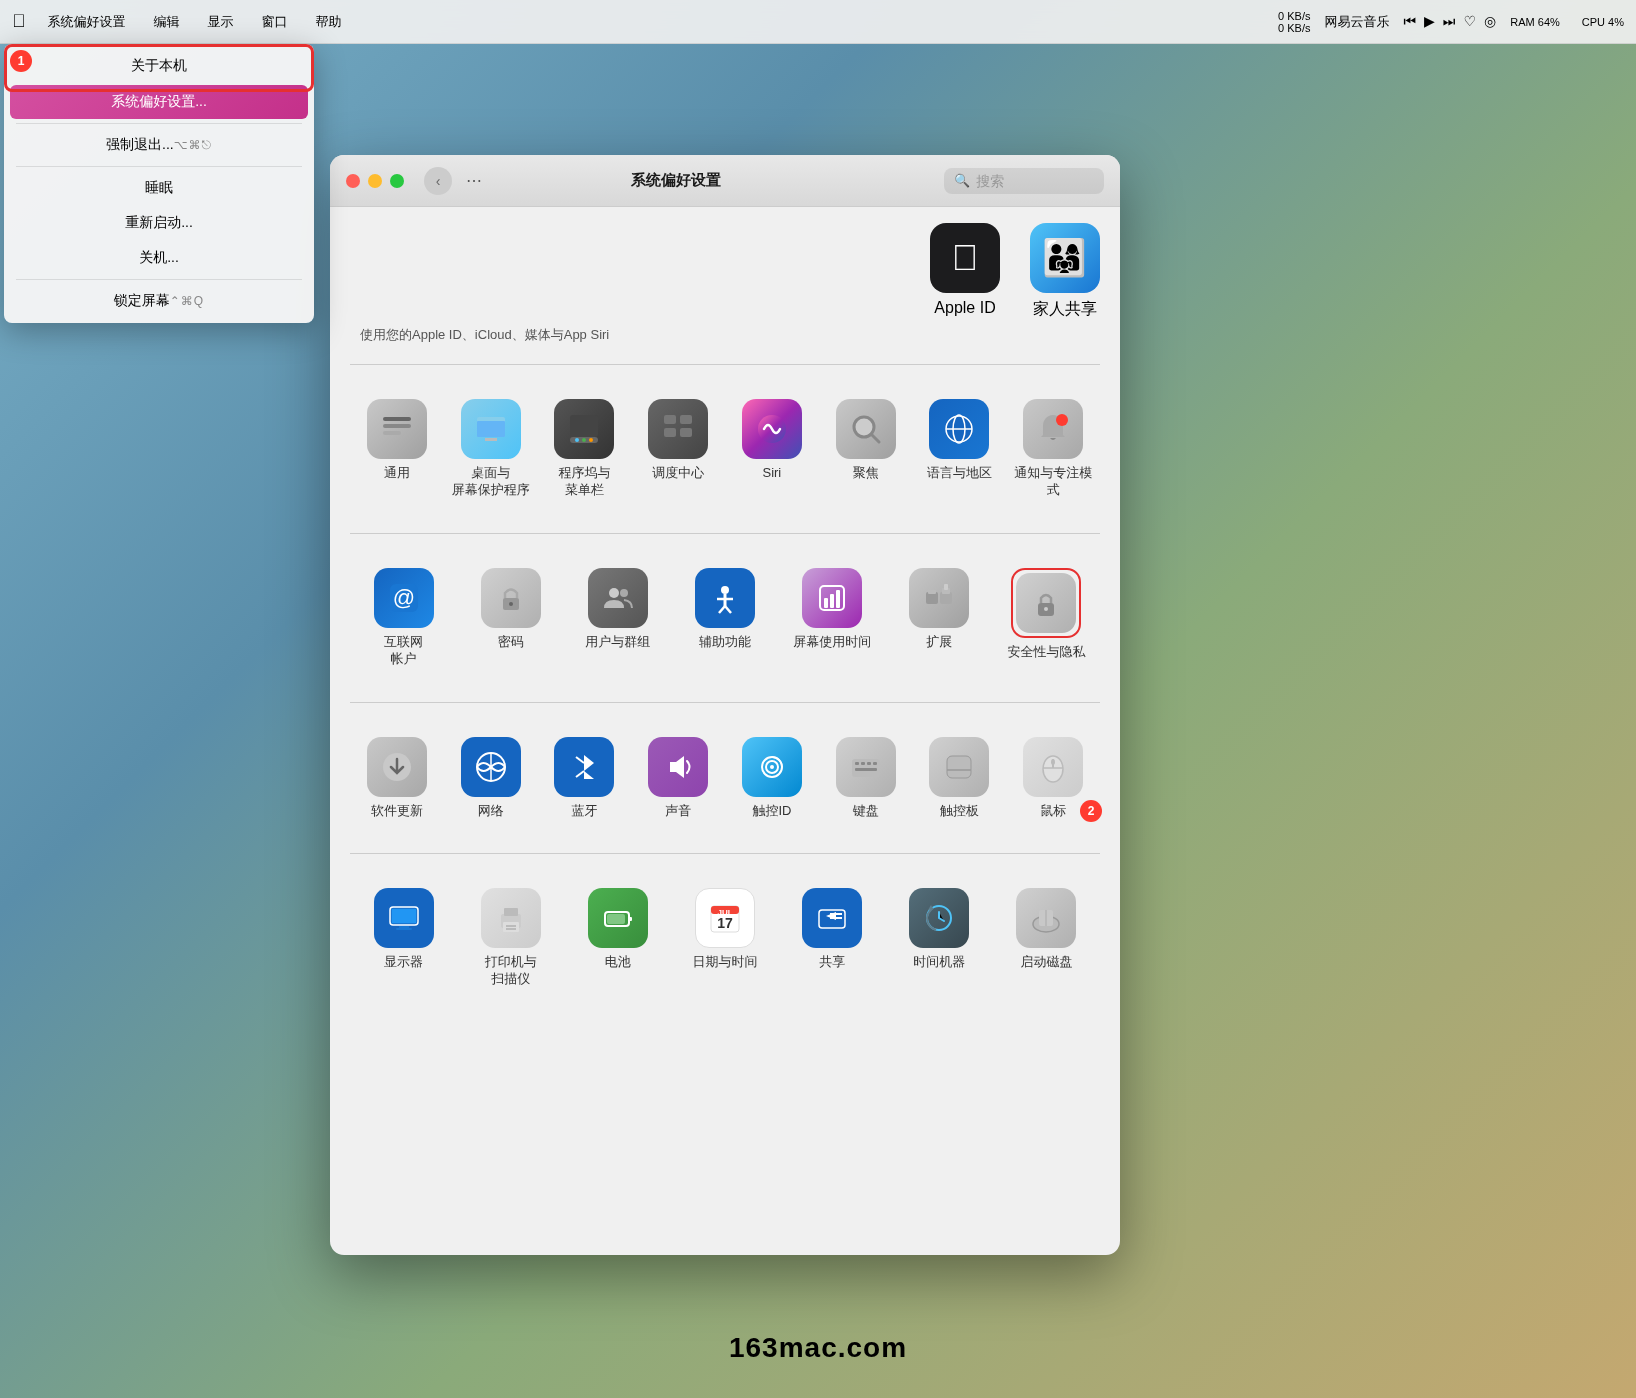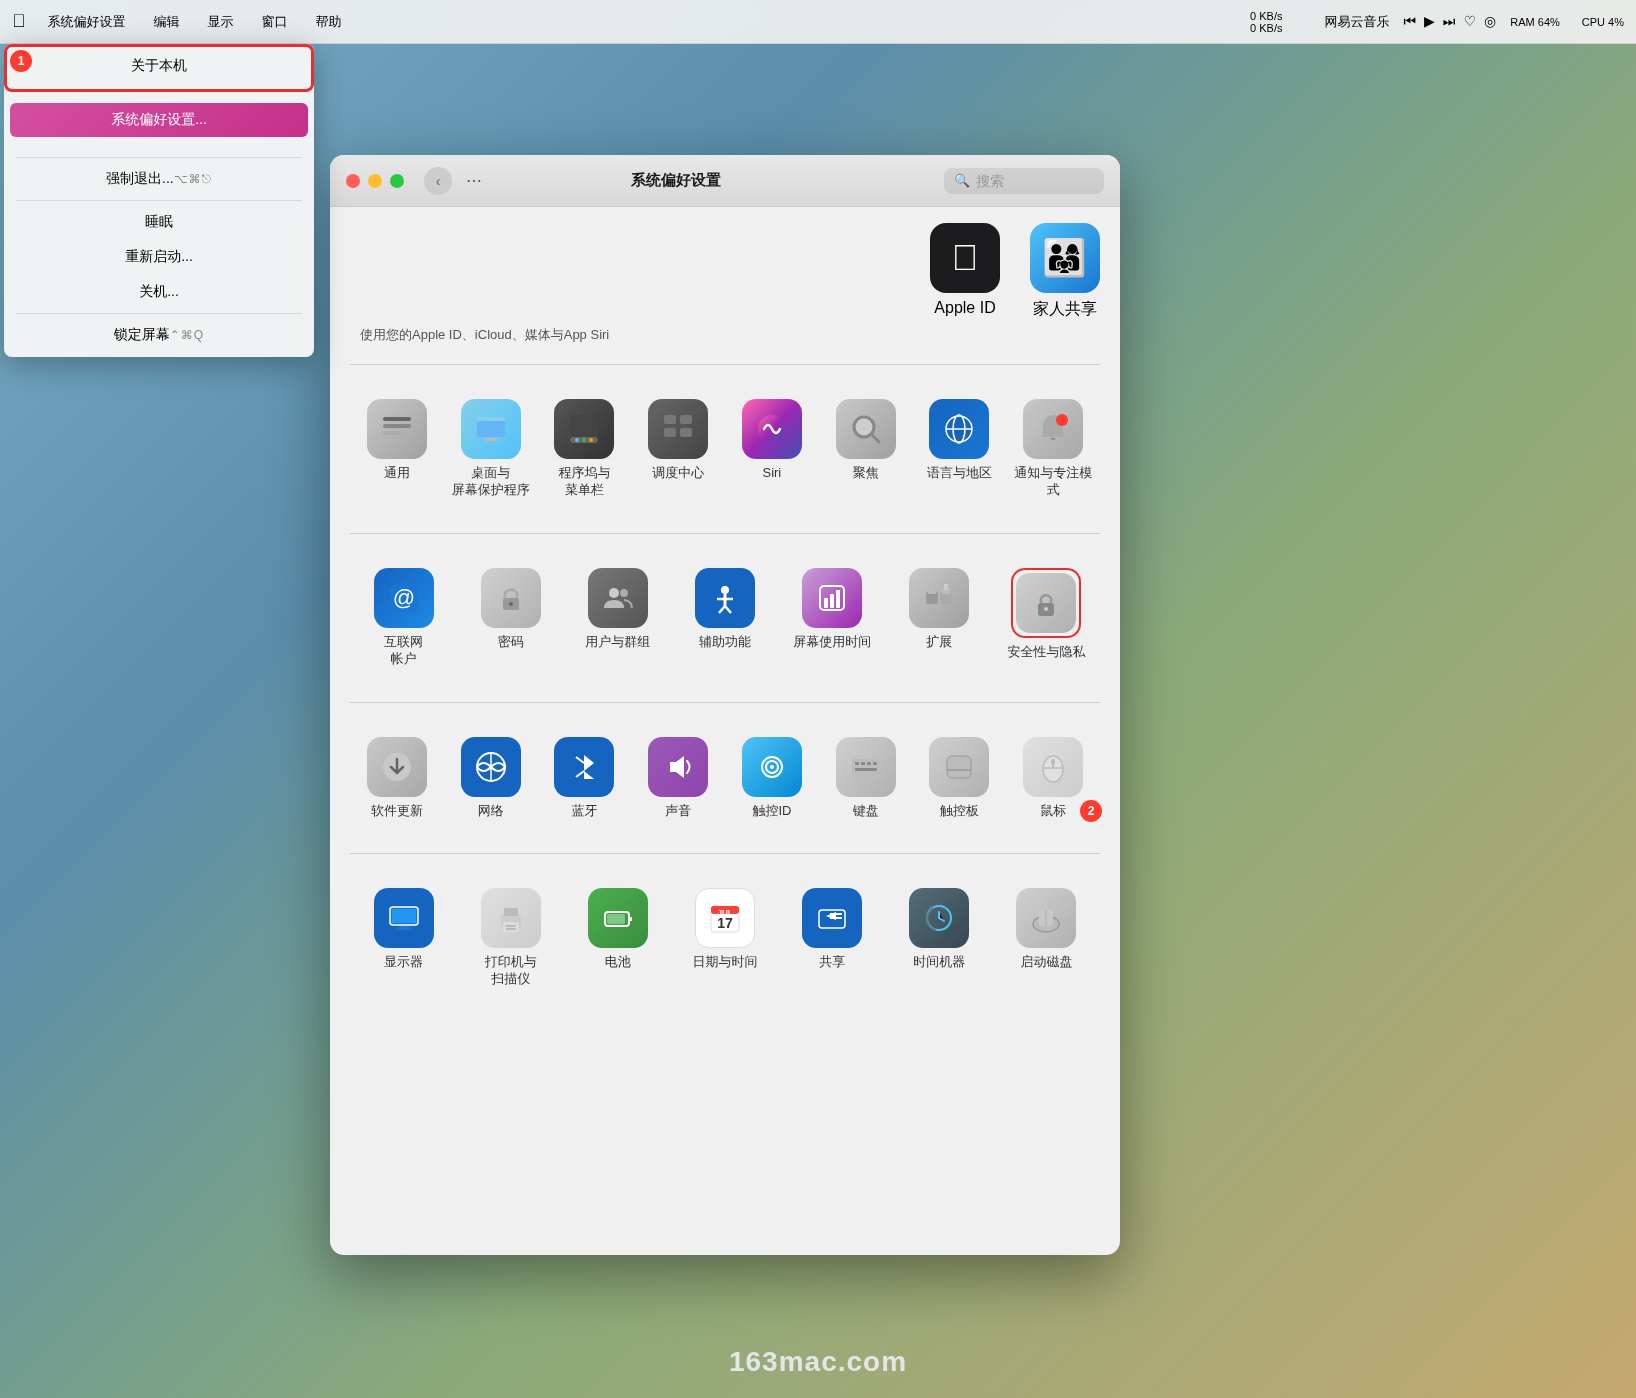--- a/index.html
+++ b/index.html
@@ -49,21 +49,20 @@
     .menubar-right {
       margin-left: auto;
       display: flex;
       align-items: center;
       gap: 14px;
       font-size: 12px;
       color: #000;
     }
     .menubar-netease {
       font-size: 13px;
-      margin-left: 28px;
     }
     .menubar-controls {
       display: flex;
       gap: 8px;
       font-size: 14px;
     }
     .ram-cpu {
       display: flex;
       gap: 22px;
       font-size: 11px;
@@ -90,21 +89,21 @@
       display: flex;
       align-items: center;
       justify-content: center;
       border-radius: 4px;
       margin: 1px 4px;
     }
     .apple-menu-item.highlighted {
       background: linear-gradient(135deg, #d44fa0, #c4308a);
       color: white;
       border-radius: 6px;
-      margin: 20px 6px;
+      margin: 2px 6px;
       padding: 8px 24px;
     }
     .menu-shortcut {
       font-size: 12px;
       color: #888;
       letter-spacing: 1px;
     }
     .menu-divider {
       height: 1px;
       background: rgba(0,0,0,0.1);
@@ -305,26 +304,26 @@
       font-weight: bold;
       display: flex;
       align-items: center;
       justify-content: center;
       z-index: 300;
     }
 
     
     .watermark {
       position: absolute;
-      bottom: 20px;
+      bottom: 34px;
       left: 50%;
       transform: translateX(-50%);
       font-size: 28px;
       font-weight: bold;
-      color: #e5e5e5;
+      color: #000000;
       z-index: 400;
       letter-spacing: 1px;
     }
 
     
     .red-outline {
       position: absolute;
       top: 44px;
       left: 4px;
       width: 310px;

